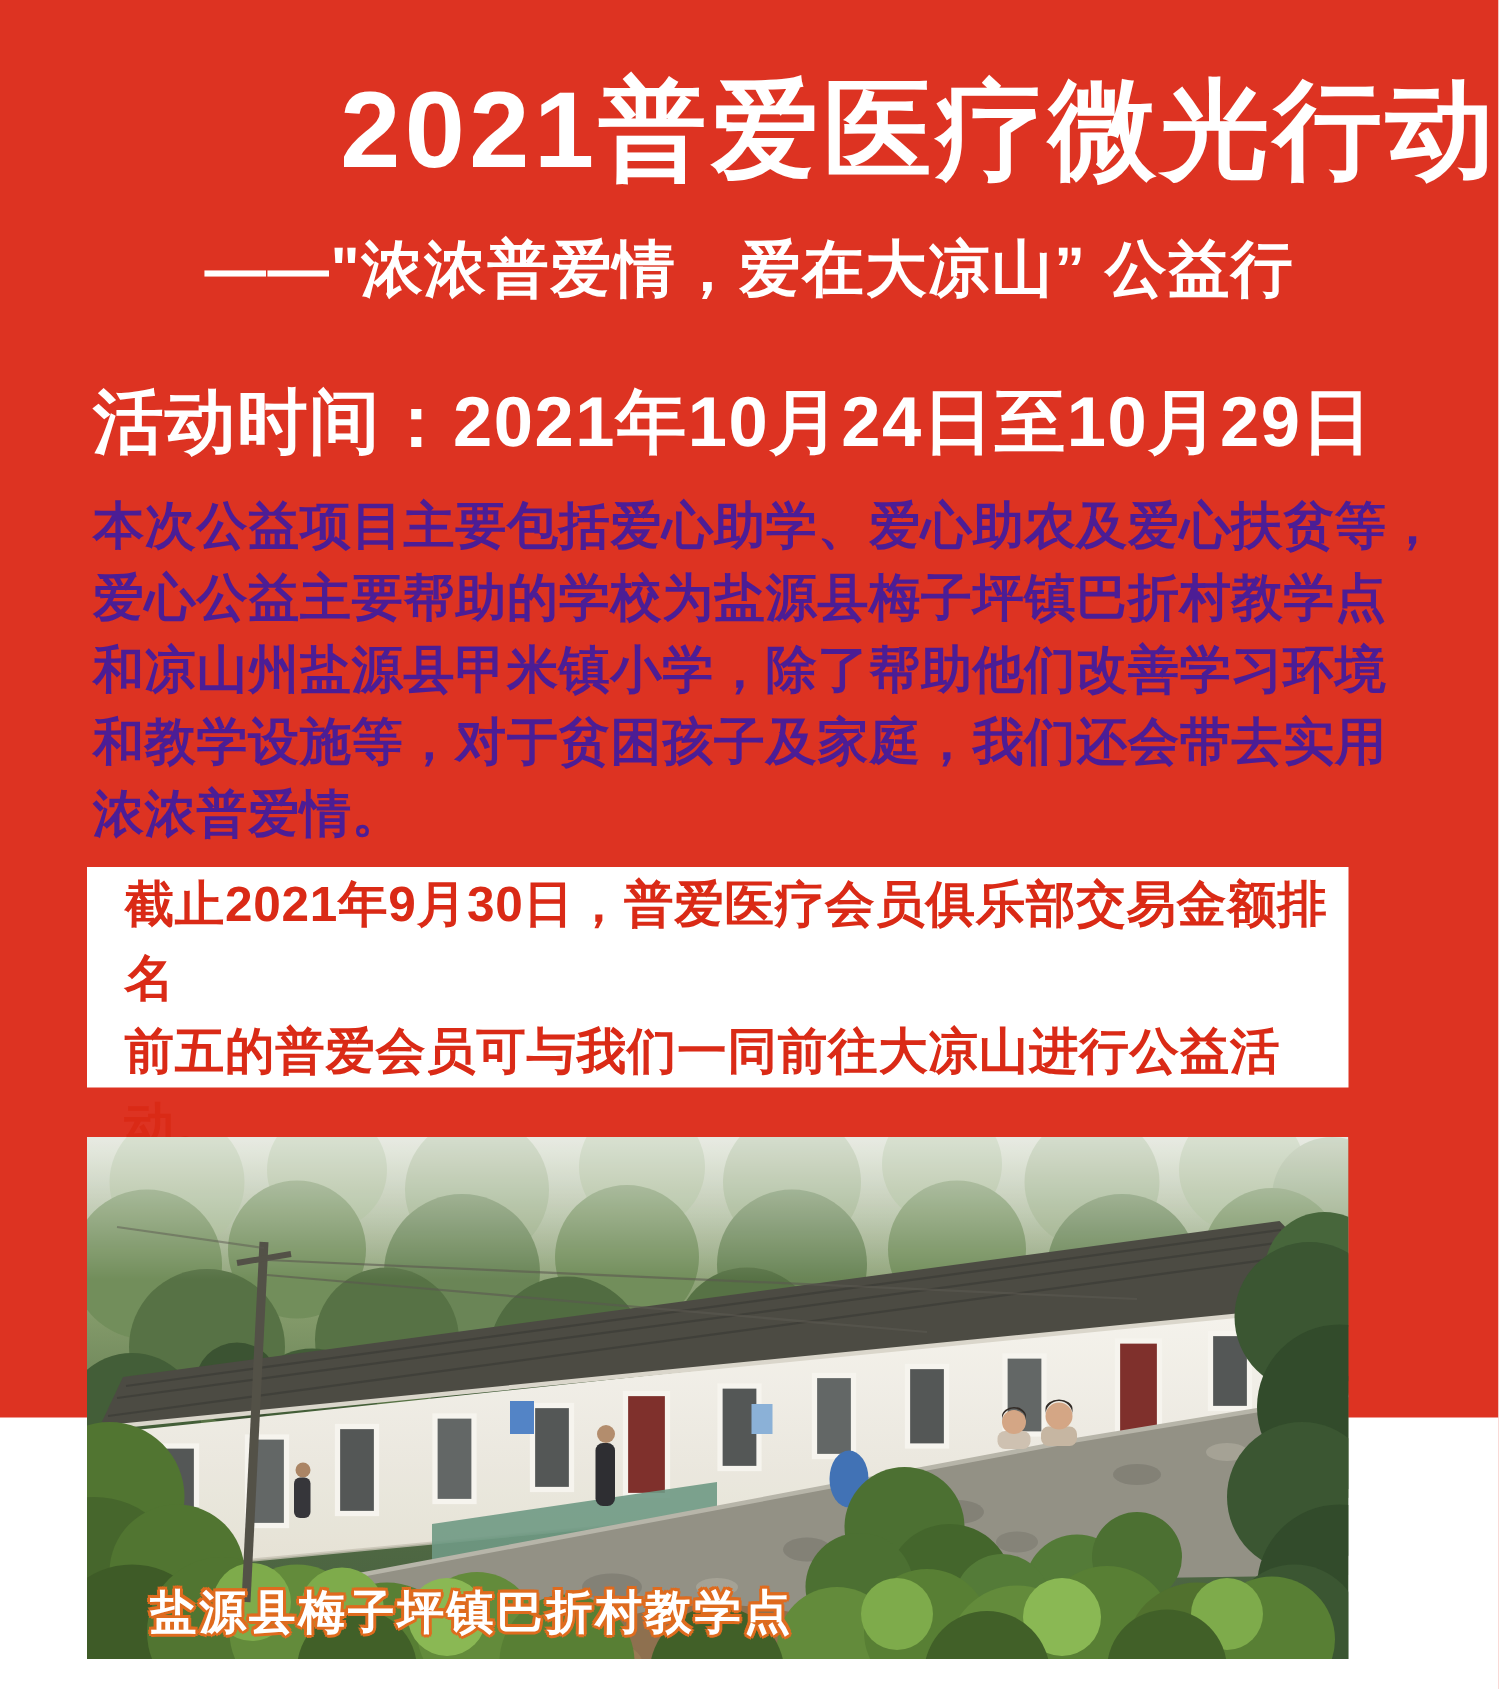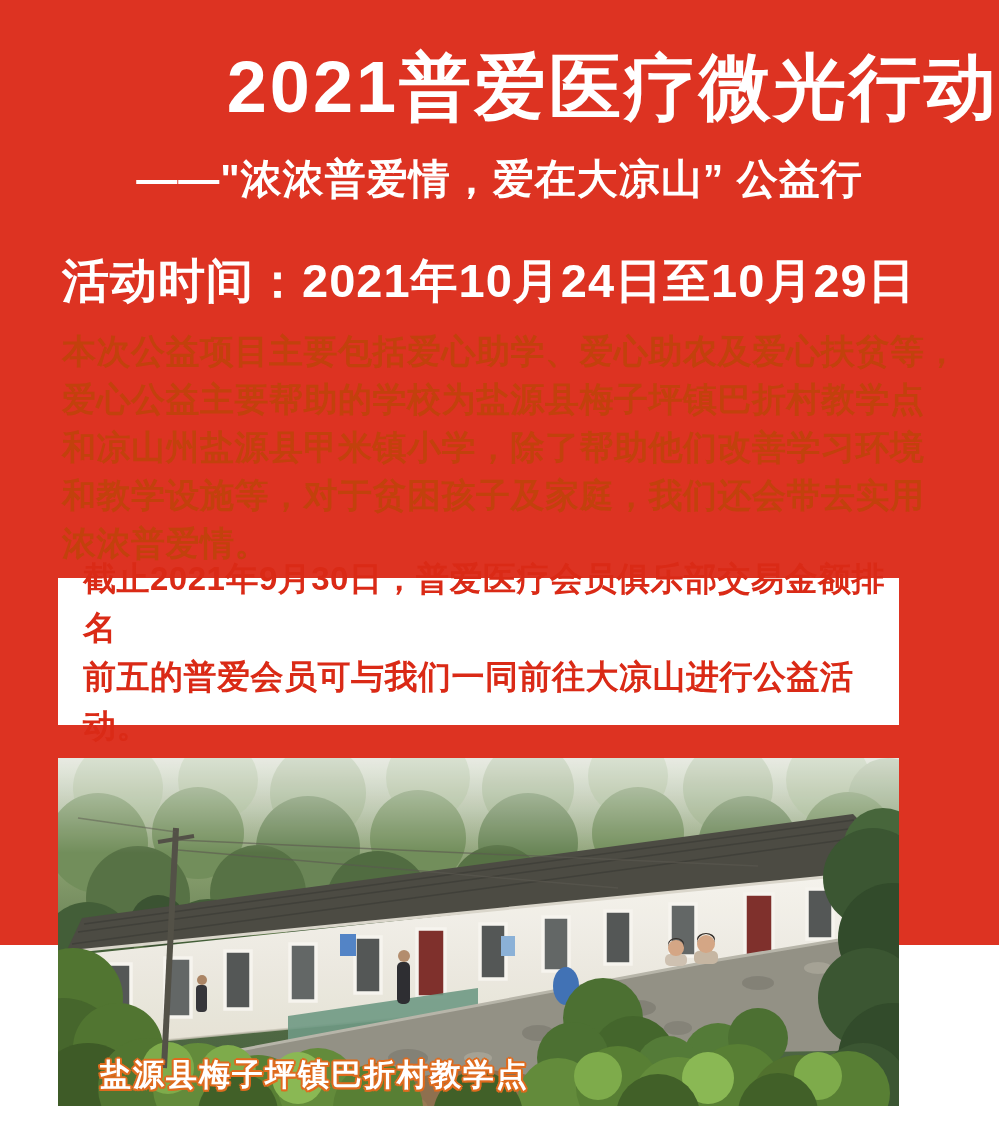--- a/index.html
+++ b/index.html
@@ -16,25 +16,25 @@
   .subtitle {
     position:absolute; top:152px; left:0; width:100%; text-align:center;
     color:#ffffff; font-size:41px; font-weight:700; letter-spacing:1px;
   }
   .event-time {
     position:absolute; top:250px; left:62px;
     color:#ffffff; font-size:47px; font-weight:800; letter-spacing:1px;
   }
   .body-text {
     position:absolute; top:327px; left:62px; width:900px;
-    color:#c2410c; font-size:34px; font-weight:600; line-height:48px; letter-spacing:0.5px;
+    color:#4c1d95; font-size:34px; font-weight:600; line-height:48px; letter-spacing:0.5px;
   }
   .highlight-box {
     position:absolute; top:578px; left:58px; width:841px; height:147px;
-    background:#ffffff; display:flex; flex-direction:column; justify-content:center;
+    background:#ffffff; display:flex; flex-direction:column; justify-content:space-between;
     padding-left:25px;
   }
   .highlight-line {
     color:#da2a16; font-size:33px; font-weight:800; line-height:49px; letter-spacing:0.5px;
   }
   .photo {
     position:absolute; top:758px; left:58px; width:841px; height:364px; overflow:hidden;
   }
   .photo svg { display:block; width:841px; height:348px; }
   .photo-caption {

